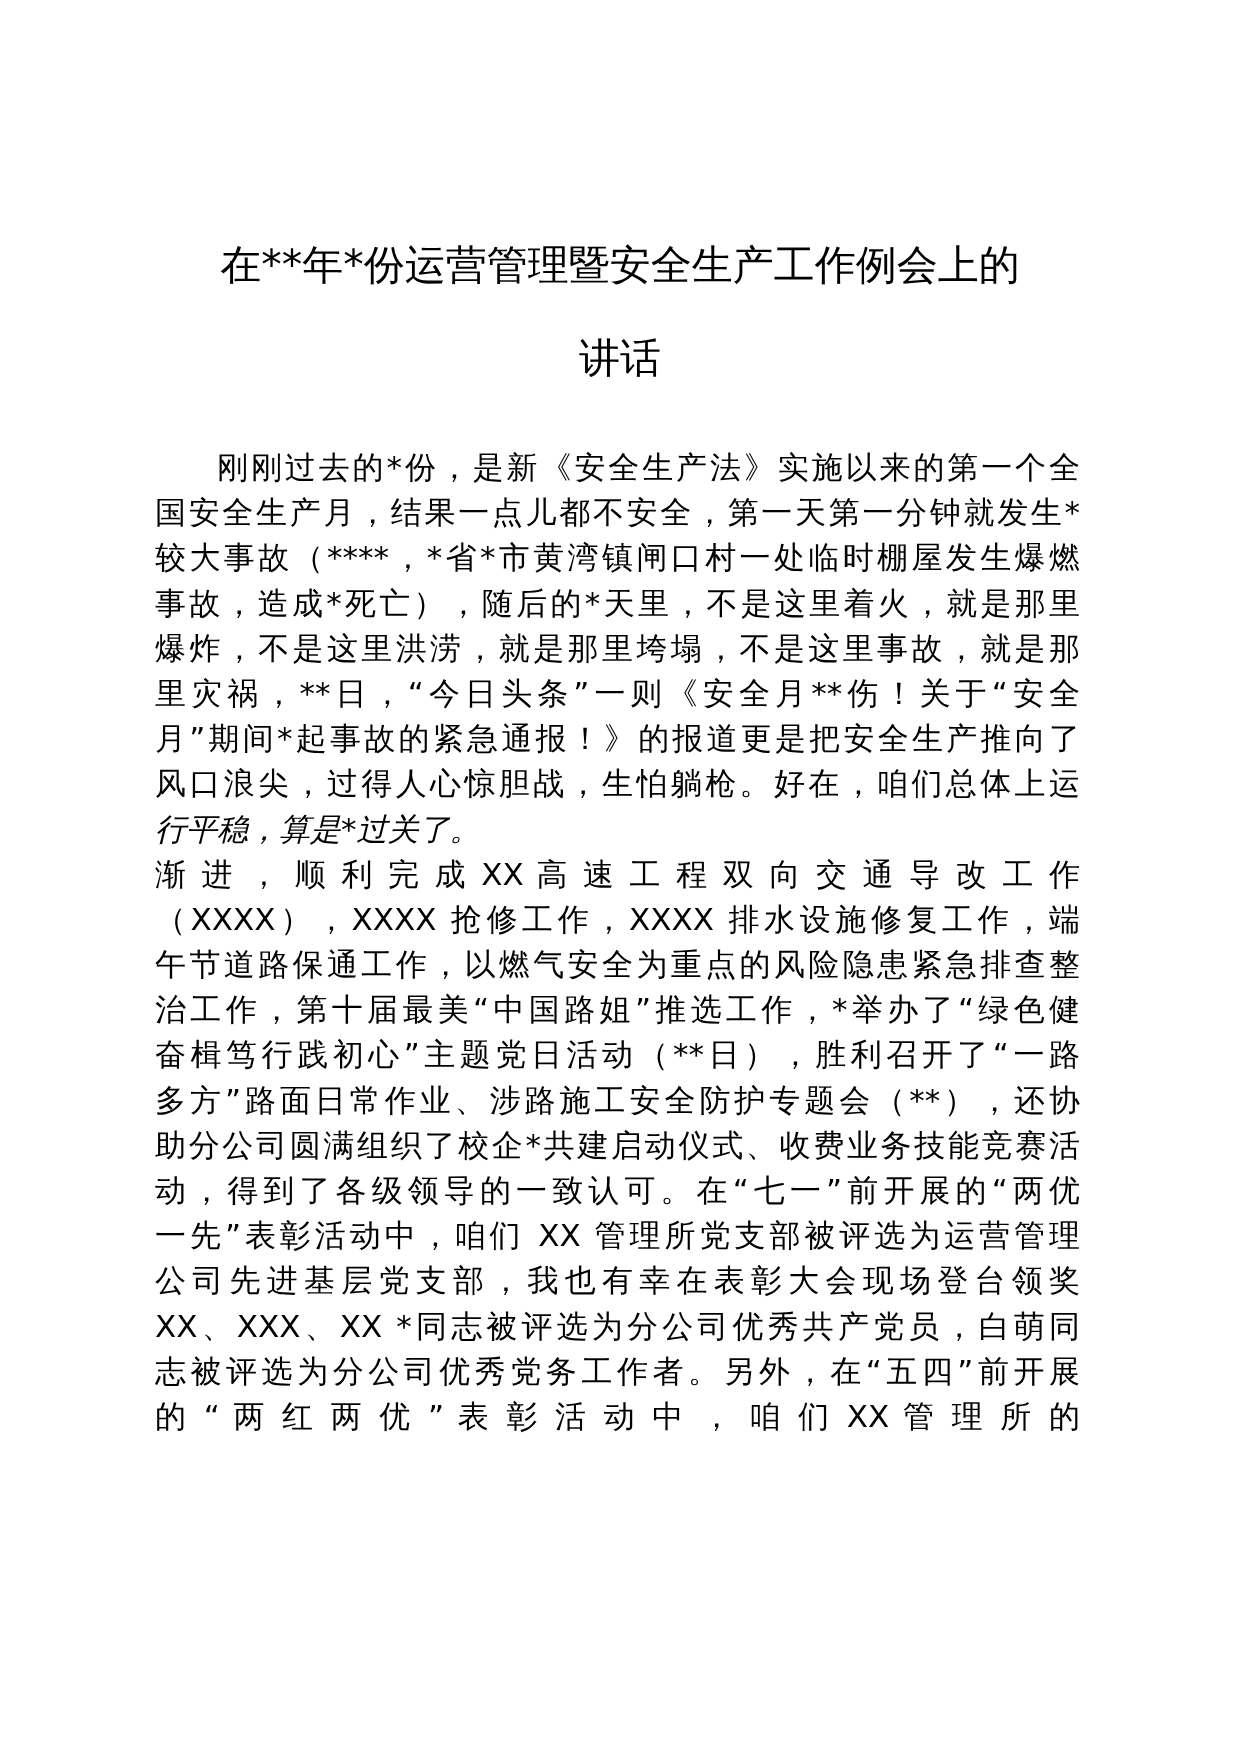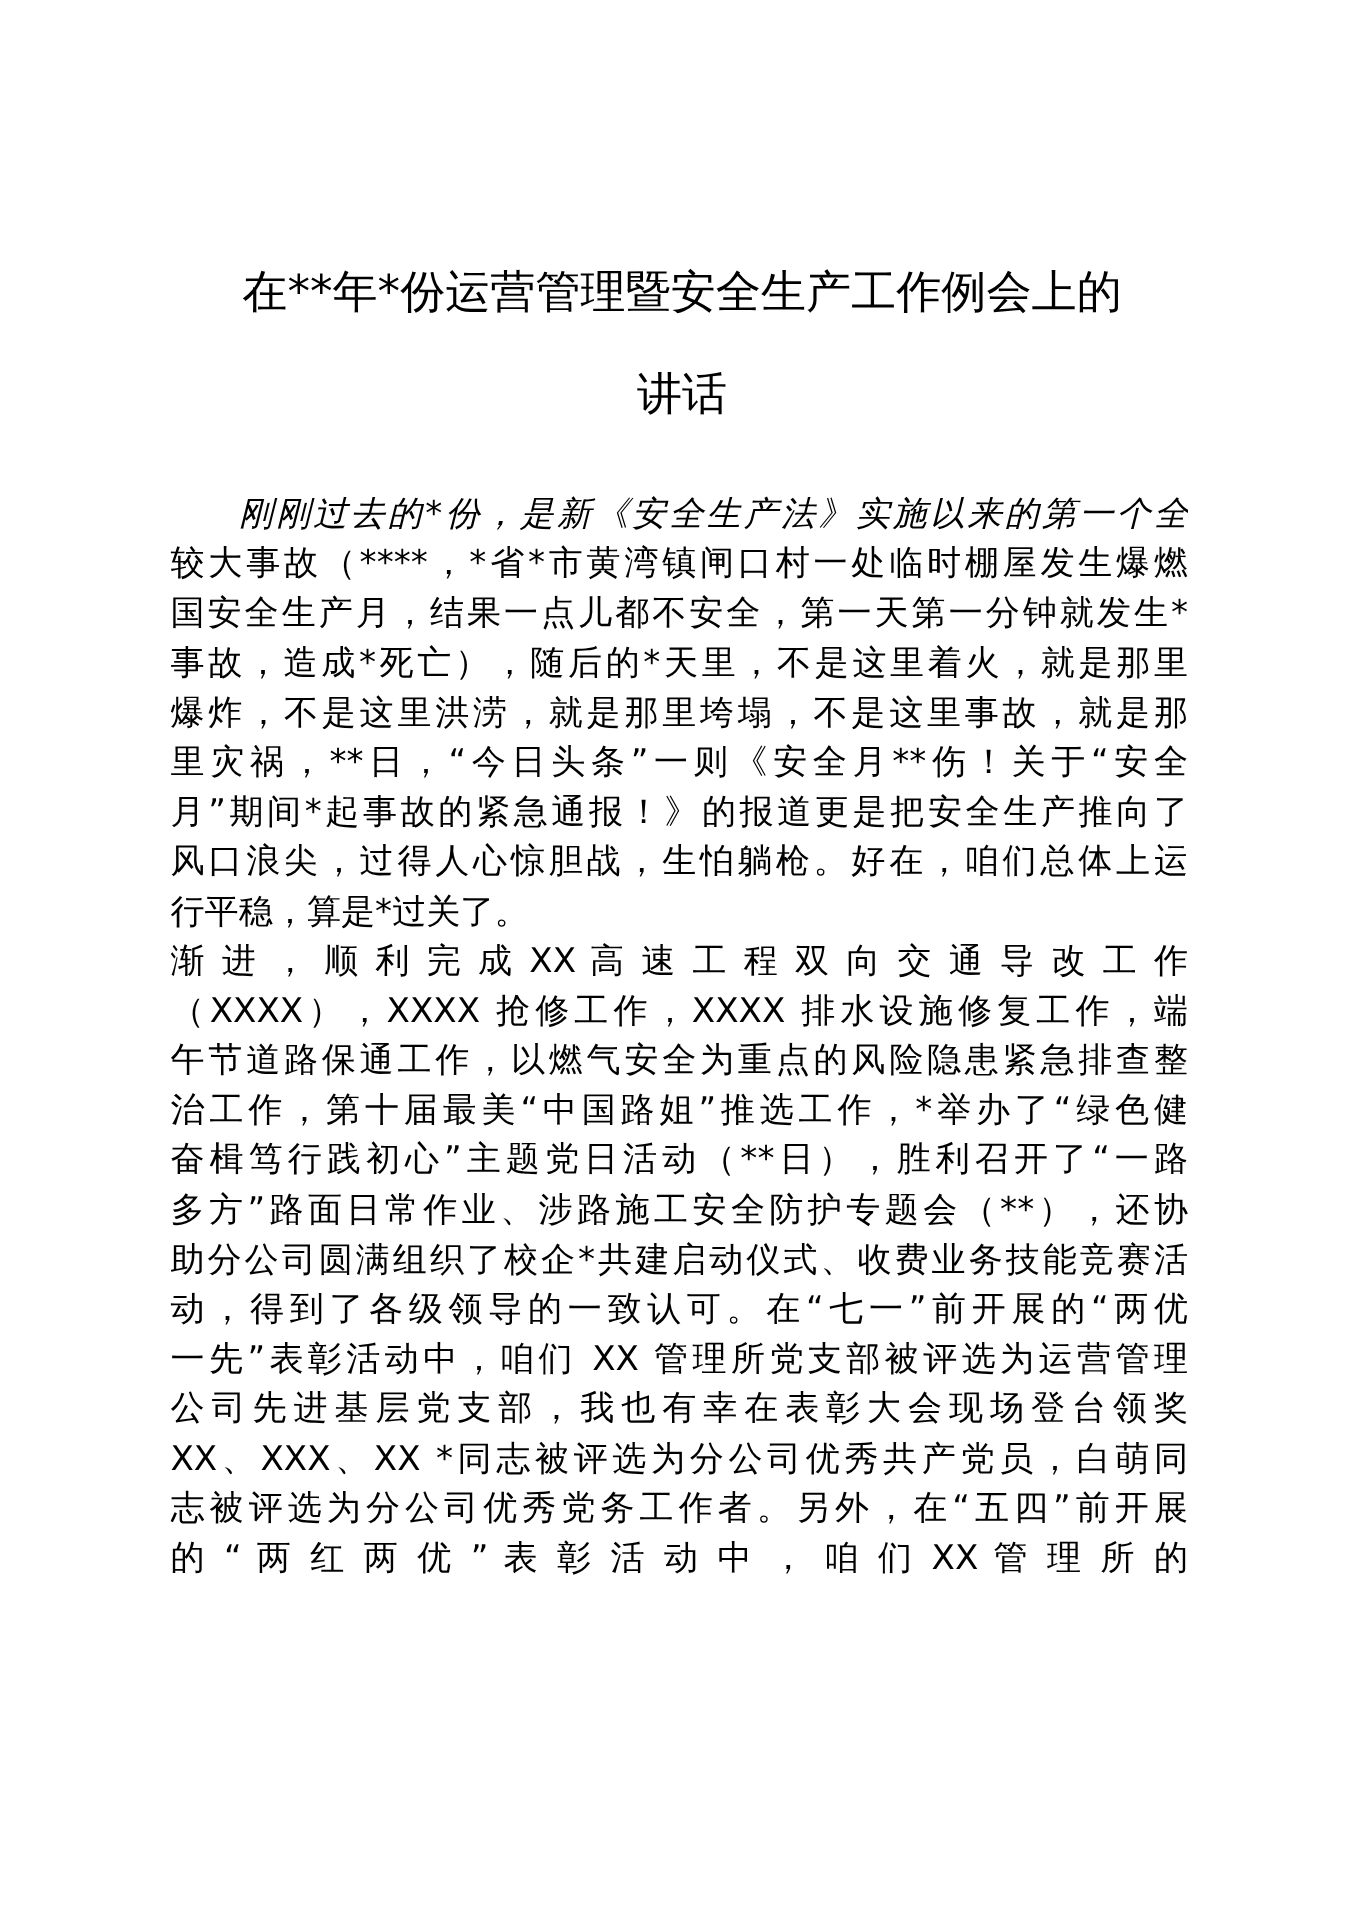--- a/index.html
+++ b/index.html
@@ -46,40 +46,40 @@
       height: 45.2px;
       line-height: 45.2px;
       font-size: 31px;
       white-space: nowrap;
       text-align: justify;
       text-align-last: justify;
       overflow: hidden;
     }
     .line.indent {
       padding-left: 62px;
-      font-style: italic;
     }
     .line.last {
       text-align-last: left;
+      font-style: italic;
     }
   </style>
 </head>
 <body>
 
 <div class="page">
 
   <div class="title l1">在**年*份运营管理暨安全生产工作例会上的</div>
   <div class="title l2">讲话</div>
 
   <div class="body-text">
 
     <div>
       <span class="line indent">刚刚过去的*份，是新《安全生产法》实施以来的第一个全</span>
+      <span class="line">国安全生产月，结果一点儿都不安全，第一天第一分钟就发生*</span>
       <span class="line">较大事故（****，*省*市黄湾镇闸口村一处临时棚屋发生爆燃</span>
-      <span class="line">国安全生产月，结果一点儿都不安全，第一天第一分钟就发生*</span>
       <span class="line">事故，造成*死亡），随后的*天里，不是这里着火，就是那里</span>
       <span class="line">爆炸，不是这里洪涝，就是那里垮塌，不是这里事故，就是那</span>
       <span class="line">里灾祸，**日，“今日头条”一则《安全月**伤！关于“安全</span>
       <span class="line">月”期间*起事故的紧急通报！》的报道更是把安全生产推向了</span>
       <span class="line">风口浪尖，过得人心惊胆战，生怕躺枪。好在，咱们总体上运</span>
       <span class="line last">行平稳，算是*过关了。</span>
     </div>
 
     <div>
       <span class="line">渐 进 ， 顺 利 完 成 XX 高 速 工 程 双 向 交 通 导 改 工 作</span>

